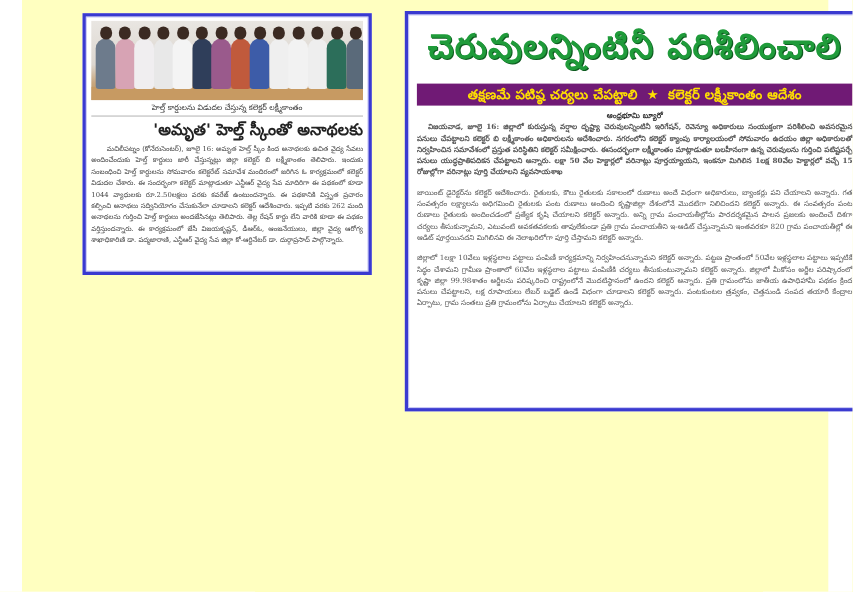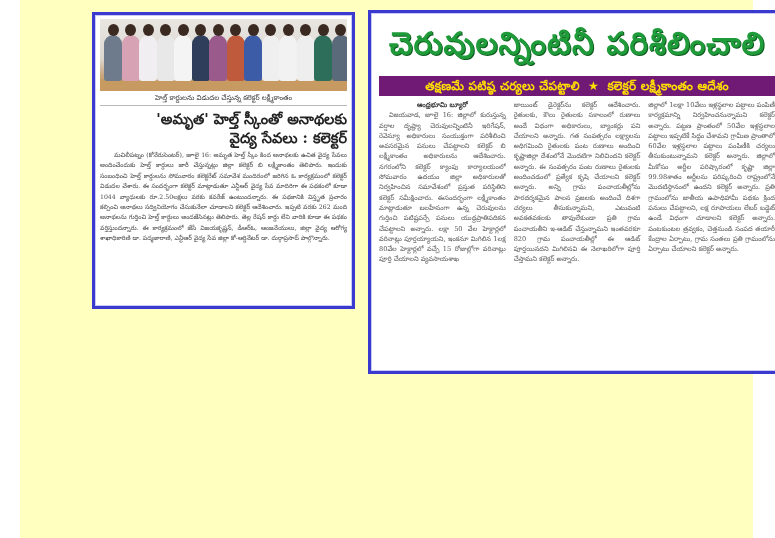--- a/index.html
+++ b/index.html
@@ -11,21 +11,21 @@
     position: absolute; left: 20px; top: 0; width: 733px; height: 538px;
     background: #ffffc0;
   }
   .clip {
     position: absolute; background: #ffffff;
     border: 3px solid #3a3ad0; box-sizing: border-box;
     box-shadow: 0 0 0 1px #c9c9f5 inset;
     margin-left: 46px;
   }
   
-  .clip-left { left: 46px; top: 12px; width: 263px; height: 297px; padding: 4px 5px; }
+  .clip-left { left: 29px; top: 12px; width: 263px; height: 238px; padding: 4px 5px; }
   .photo {
     position: relative; width: 100%; height: 72px; overflow: hidden;
     background: linear-gradient(180deg, #e9e6e2 0%, #ddd7d0 55%, #c9a77e 78%, #b9935f 100%);
   }
   .person {
     position: absolute; bottom: 10px; width: 18px; height: 46px; border-radius: 9px 9px 3px 3px;
   }
   .head { position: absolute; width: 11px; height: 12px; border-radius: 50%; background: #3b2a22; }
   .table-strip { position: absolute; left: 0; right: 0; bottom: 0; height: 12px; background: #c79a62; }
   .caption {
@@ -46,27 +46,27 @@
     text-align: center; color: #1f9b3a; font-weight: bold; font-size: 31px; line-height: 50px; height: 52px;
     letter-spacing: 1px; font-family: "DejaVu Sans", sans-serif;
     text-shadow: 1px 1px 0 #0e5c20;
   }
   .subhead {
     margin-top: 6px; background: #701a75; color: #ffe000; font-weight: bold;
     text-align: center; font-size: 12px; line-height: 20px; height: 20px;
     letter-spacing: 0.2px; white-space: nowrap; overflow: hidden;
   }
   .subhead .star { color: #ffe000; padding: 0 4px; }
-  .cols { display: flex; gap: 8px; margin-top: 4px; }
+  .cols { display: flex; gap: 8px; margin-top: 4px; flex-direction: column; }
   .col {
     flex: 1; font-size: 6.6px; line-height: 10.3px; color: #555; text-align: justify;
     font-family: "DejaVu Serif", serif;
   }
   .byline { text-align: center; font-weight: bold; color: #333; font-size: 6.8px; }
-  .indent { text-indent: 10px; display: block; }
+  .indent { text-indent: 10px; display: block; font-weight: bold; }
 </style>
 </head>
 <body>
 
 <div class="page-bg"></div>
 
 <div class="clip clip-left">
   <div class="photo">
     <div class="table-strip"></div>
     <div id="people">
@@ -96,21 +96,20 @@
         <div class="head" style="left: 200px; bottom: 55px;"></div>
         <div class="person" style="left: 214px; background: rgb(44, 110, 90);"></div>
         <div class="head" style="left: 217.5px; bottom: 55px;"></div>
         <div class="person" style="left: 231.5px; background: rgb(90, 106, 122);"></div>
         <div class="head" style="left: 235px; bottom: 55px;"></div>
       </div>
   </div>
   <div class="caption">హెల్త్ కార్డులను విడుదల చేస్తున్న కలెక్టర్ లక్ష్మీకాంతం</div>
   <div class="headline-left">
     <div>'అమృత' హెల్త్ స్కీంతో అనాథలకు</div>
-    <div>వైద్య సేవలు : కలెక్టర్</div>
   </div>
   <div class="body-left">మచిలీపట్నం (కోనేరుసెంటర్), జూలై 16: అమృత హెల్త్ స్కీం కింద అనాథలకు ఉచిత వైద్య సేవలు అందించేందుకు హెల్త్ కార్డులు జారీ చేస్తున్నట్లు జిల్లా కలెక్టర్ బి లక్ష్మీకాంతం తెలిపారు. ఇందుకు సంబంధించి హెల్త్ కార్డులను సోమవారం కలెక్టరేట్ సమావేశ మందిరంలో జరిగిన ఓ కార్యక్రమంలో కలెక్టర్ విడుదల చేశారు. ఈ సందర్భంగా కలెక్టర్ మాట్లాడుతూ ఎన్టీఆర్ వైద్య సేవ మాదిరిగా ఈ పథకంలో కూడా 1044 వ్యాధులకు రూ.2.50లక్షలు వరకు కవరేజ్ ఉంటుందన్నారు. ఈ పథకానికి విస్తృత ప్రచారం కల్పించి అనాథలు సద్వినియోగం చేసుకునేలా చూడాలని కలెక్టర్ ఆదేశించారు. ఇప్పటి వరకు 262 మంది అనాథలను గుర్తించి హెల్త్ కార్డులు అందజేసినట్లు తెలిపారు. తెల్ల రేషన్ కార్డు లేని వారికి కూడా ఈ పథకం వర్తిస్తుందన్నారు. ఈ కార్యక్రమంలో జేసీ విజయకృష్ణన్, డీఆర్‌ఓ, ఆంజనేయులు, జిల్లా వైద్య ఆరోగ్య శాఖాధికారిణి డా. పద్మజారాణి, ఎన్టీఆర్ వైద్య సేవ జిల్లా కో-ఆర్డినేటర్ డా. దుర్గాప్రసాద్ పాల్గొన్నారు.</div>
 </div>
 
 <div class="clip clip-right">
   <div class="headline-right">చెరువులన్నింటినీ పరిశీలించాలి</div>
   <div class="subhead">
     <span>తక్షణమే పటిష్ఠ చర్యలు చేపట్టాలి</span>
     <span class="star">★</span>
     <span>కలెక్టర్ లక్ష్మీకాంతం ఆదేశం</span>

